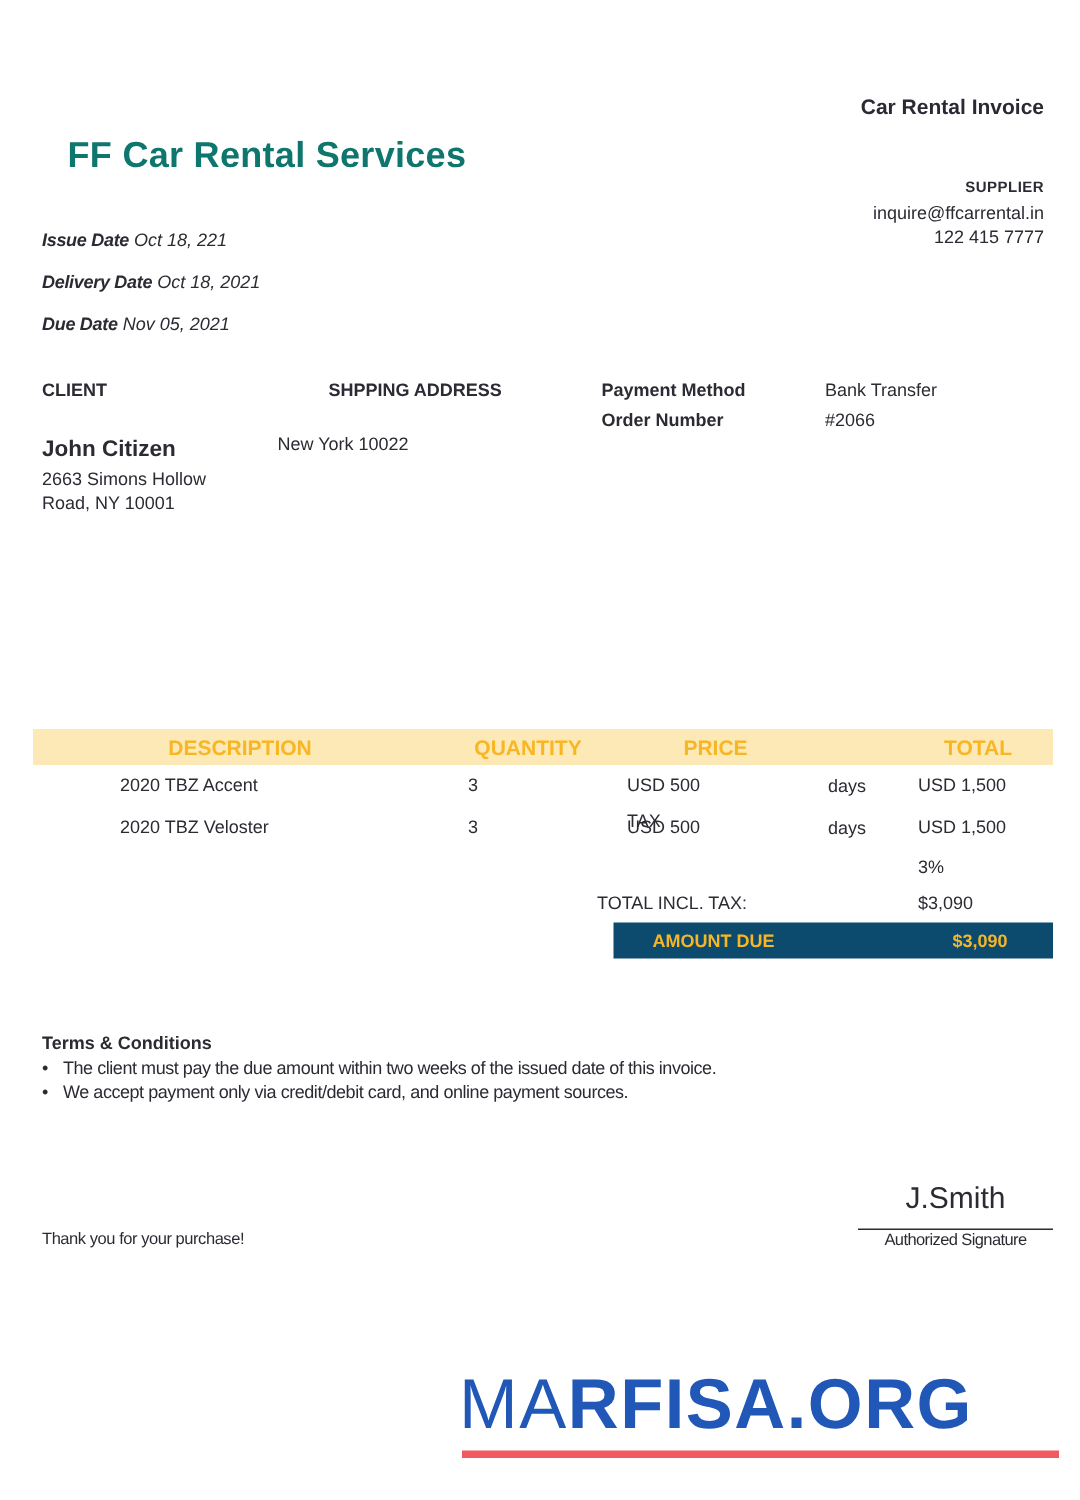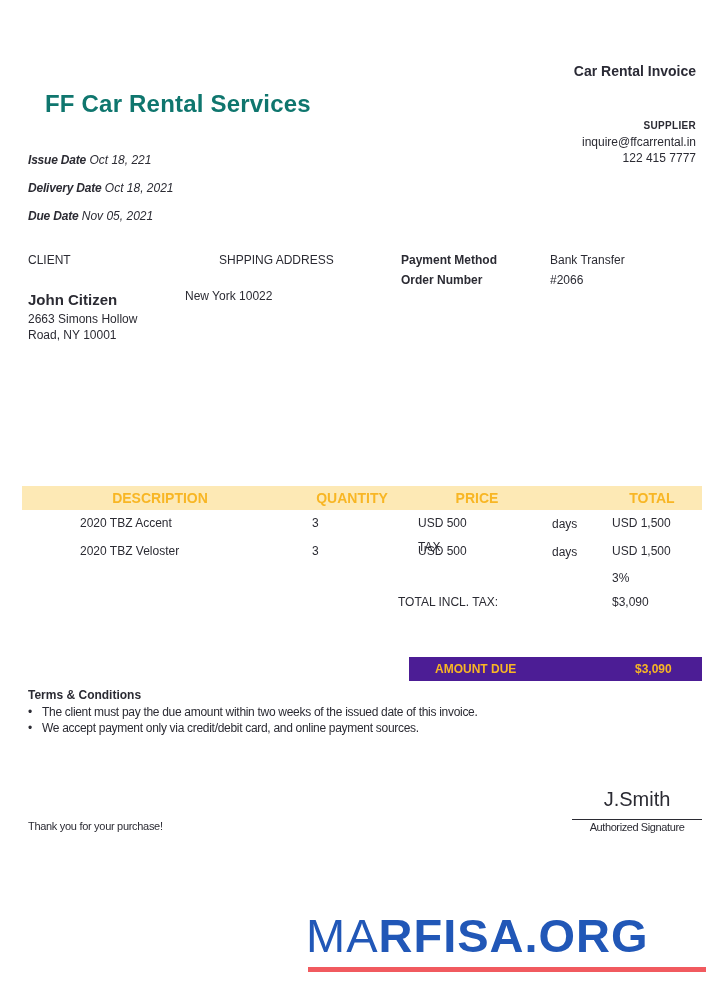--- a/index.html
+++ b/index.html
@@ -10,36 +10,36 @@
     .doc-title { right: 24px; top: 63px; font-size: 14px; font-weight: bold; color: #2a2a35; }
     .company-name { left: 28px; top: 90px; font-size: 24px; font-weight: bold; color: #0f766e; letter-spacing: 0.2px; margin-left: 17px; }
 
     .supplier { right: 24px; top: 118px; text-align: right; font-size: 12px; line-height: 16px; color: #2b2b33; }
     .supplier .label { font-size: 10px; font-weight: bold; letter-spacing: 0.3px; }
 
     .dates { left: 28px; top: 153px; font-size: 12px; font-style: italic; }
     .dates .row { height: 28px; line-height: 14px; }
     .dates .lbl { font-weight: bold; letter-spacing: -0.2px; }
 
-    .sec-label { font-size: 12px; font-weight: normal; }
+    .sec-label { font-size: 12px; font-weight: bold; }
     .client-label { left: 28px; top: 253px; }
     .ship-label { left: 203px; top: 253px; margin-left: 16px; }
     .client-name { left: 28px; top: 291px; font-size: 15px; font-weight: bold; }
     .client-addr { left: 28px; top: 311px; font-size: 12px; line-height: 16px; width: 140px; }
     .ship-addr { left: 185px; top: 289px; font-size: 12px; }
 
     .pay-lbl { left: 401px; font-size: 12px; font-weight: bold; }
     .pay-val { left: 550px; font-size: 12px; }
 
     .table-head { left: 22px; top: 486px; width: 680px; height: 24px; background: #fde9b5; }
     .th { position: absolute; top: 4px; font-size: 14px; font-weight: bold; color: #f8b624; text-align: center; }
 
     .td { position: absolute; font-size: 12px; color: #2b2b33; }
 
-    .amount-due-bar { left: 409px; top: 615px; width: 293px; height: 24px; background: #4c1d95; margin-top: 42px; }
+    .amount-due-bar { left: 409px; top: 615px; width: 293px; height: 24px; background: #0c4a6e; }
     .due-text { font-size: 12px; font-weight: bold; color: #f8b624; }
 
     .terms-title { left: 28px; top: 688px; font-size: 12px; font-weight: bold; }
     .terms-list { left: 28px; top: 704px; font-size: 12px; line-height: 16px; list-style: none; letter-spacing: -0.3px; }
     .terms-list li::before { content: "•"; display: inline-block; width: 14px; }
 
     .thanks { left: 28px; top: 820px; font-size: 11px; letter-spacing: -0.3px; }
     .sig-name { left: 572px; top: 788px; width: 130px; text-align: center; font-size: 20px; color: #2b2b33; }
     .sig-line { left: 572px; top: 819px; width: 130px; height: 1px; background: #2b2b33; }
     .sig-label { left: 572px; top: 821px; width: 130px; text-align: center; font-size: 11px; letter-spacing: -0.4px; }

